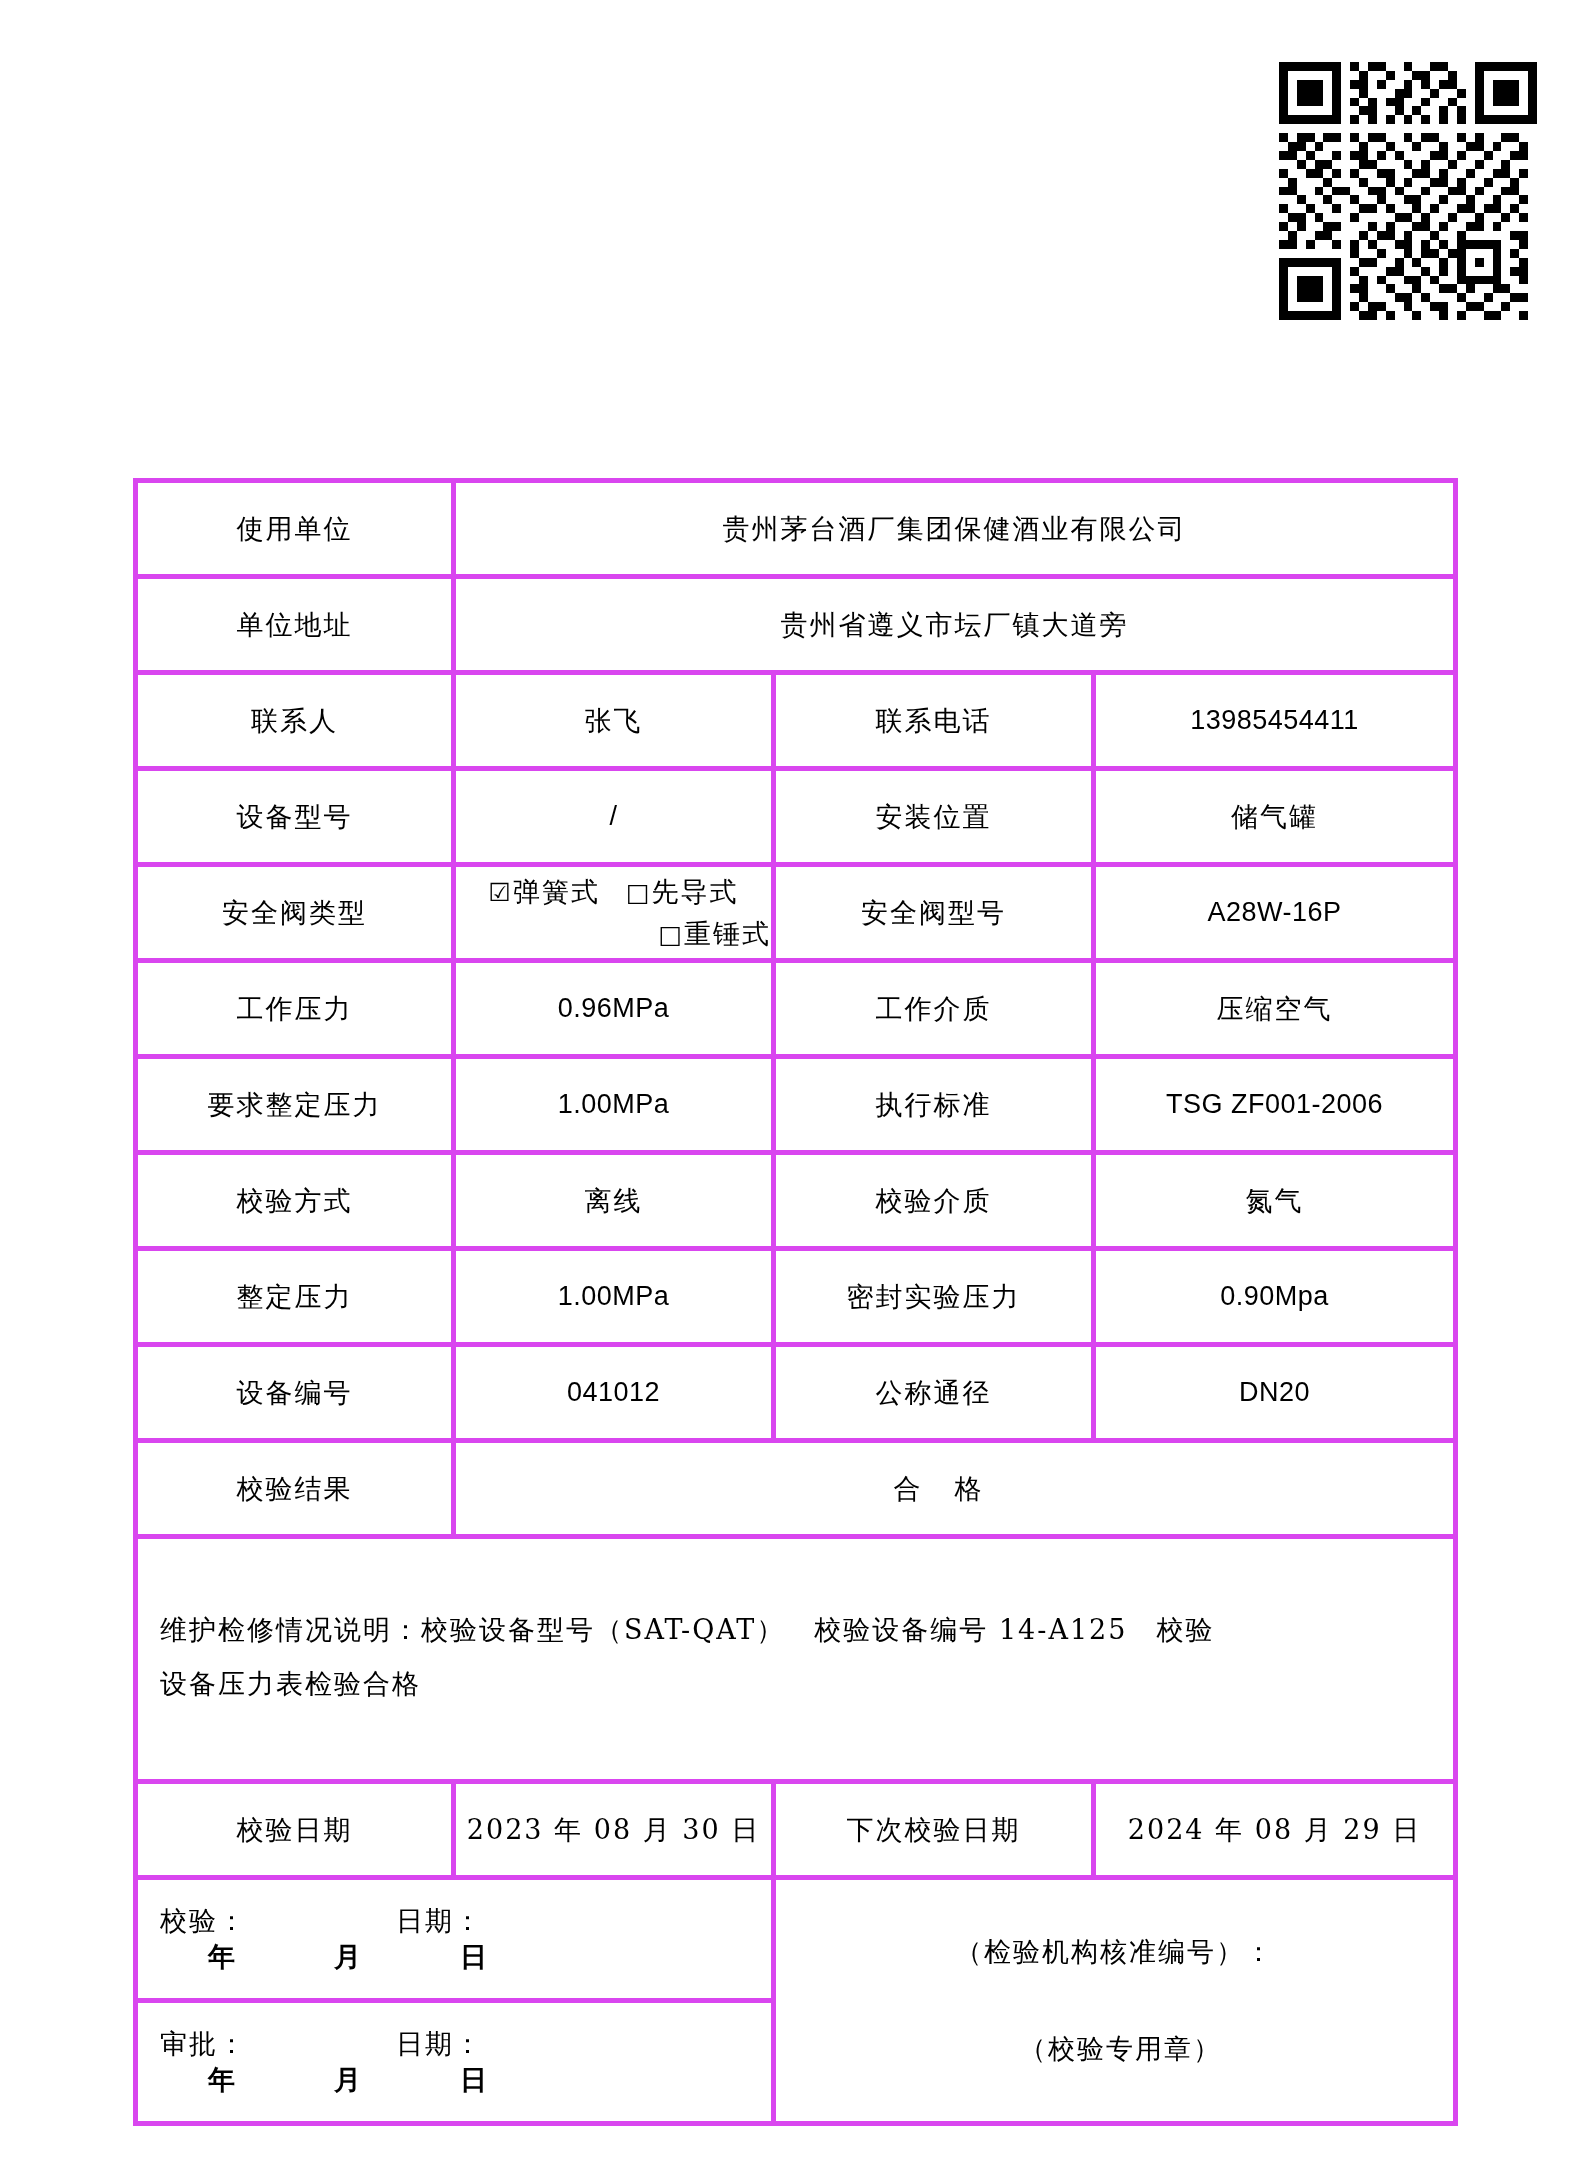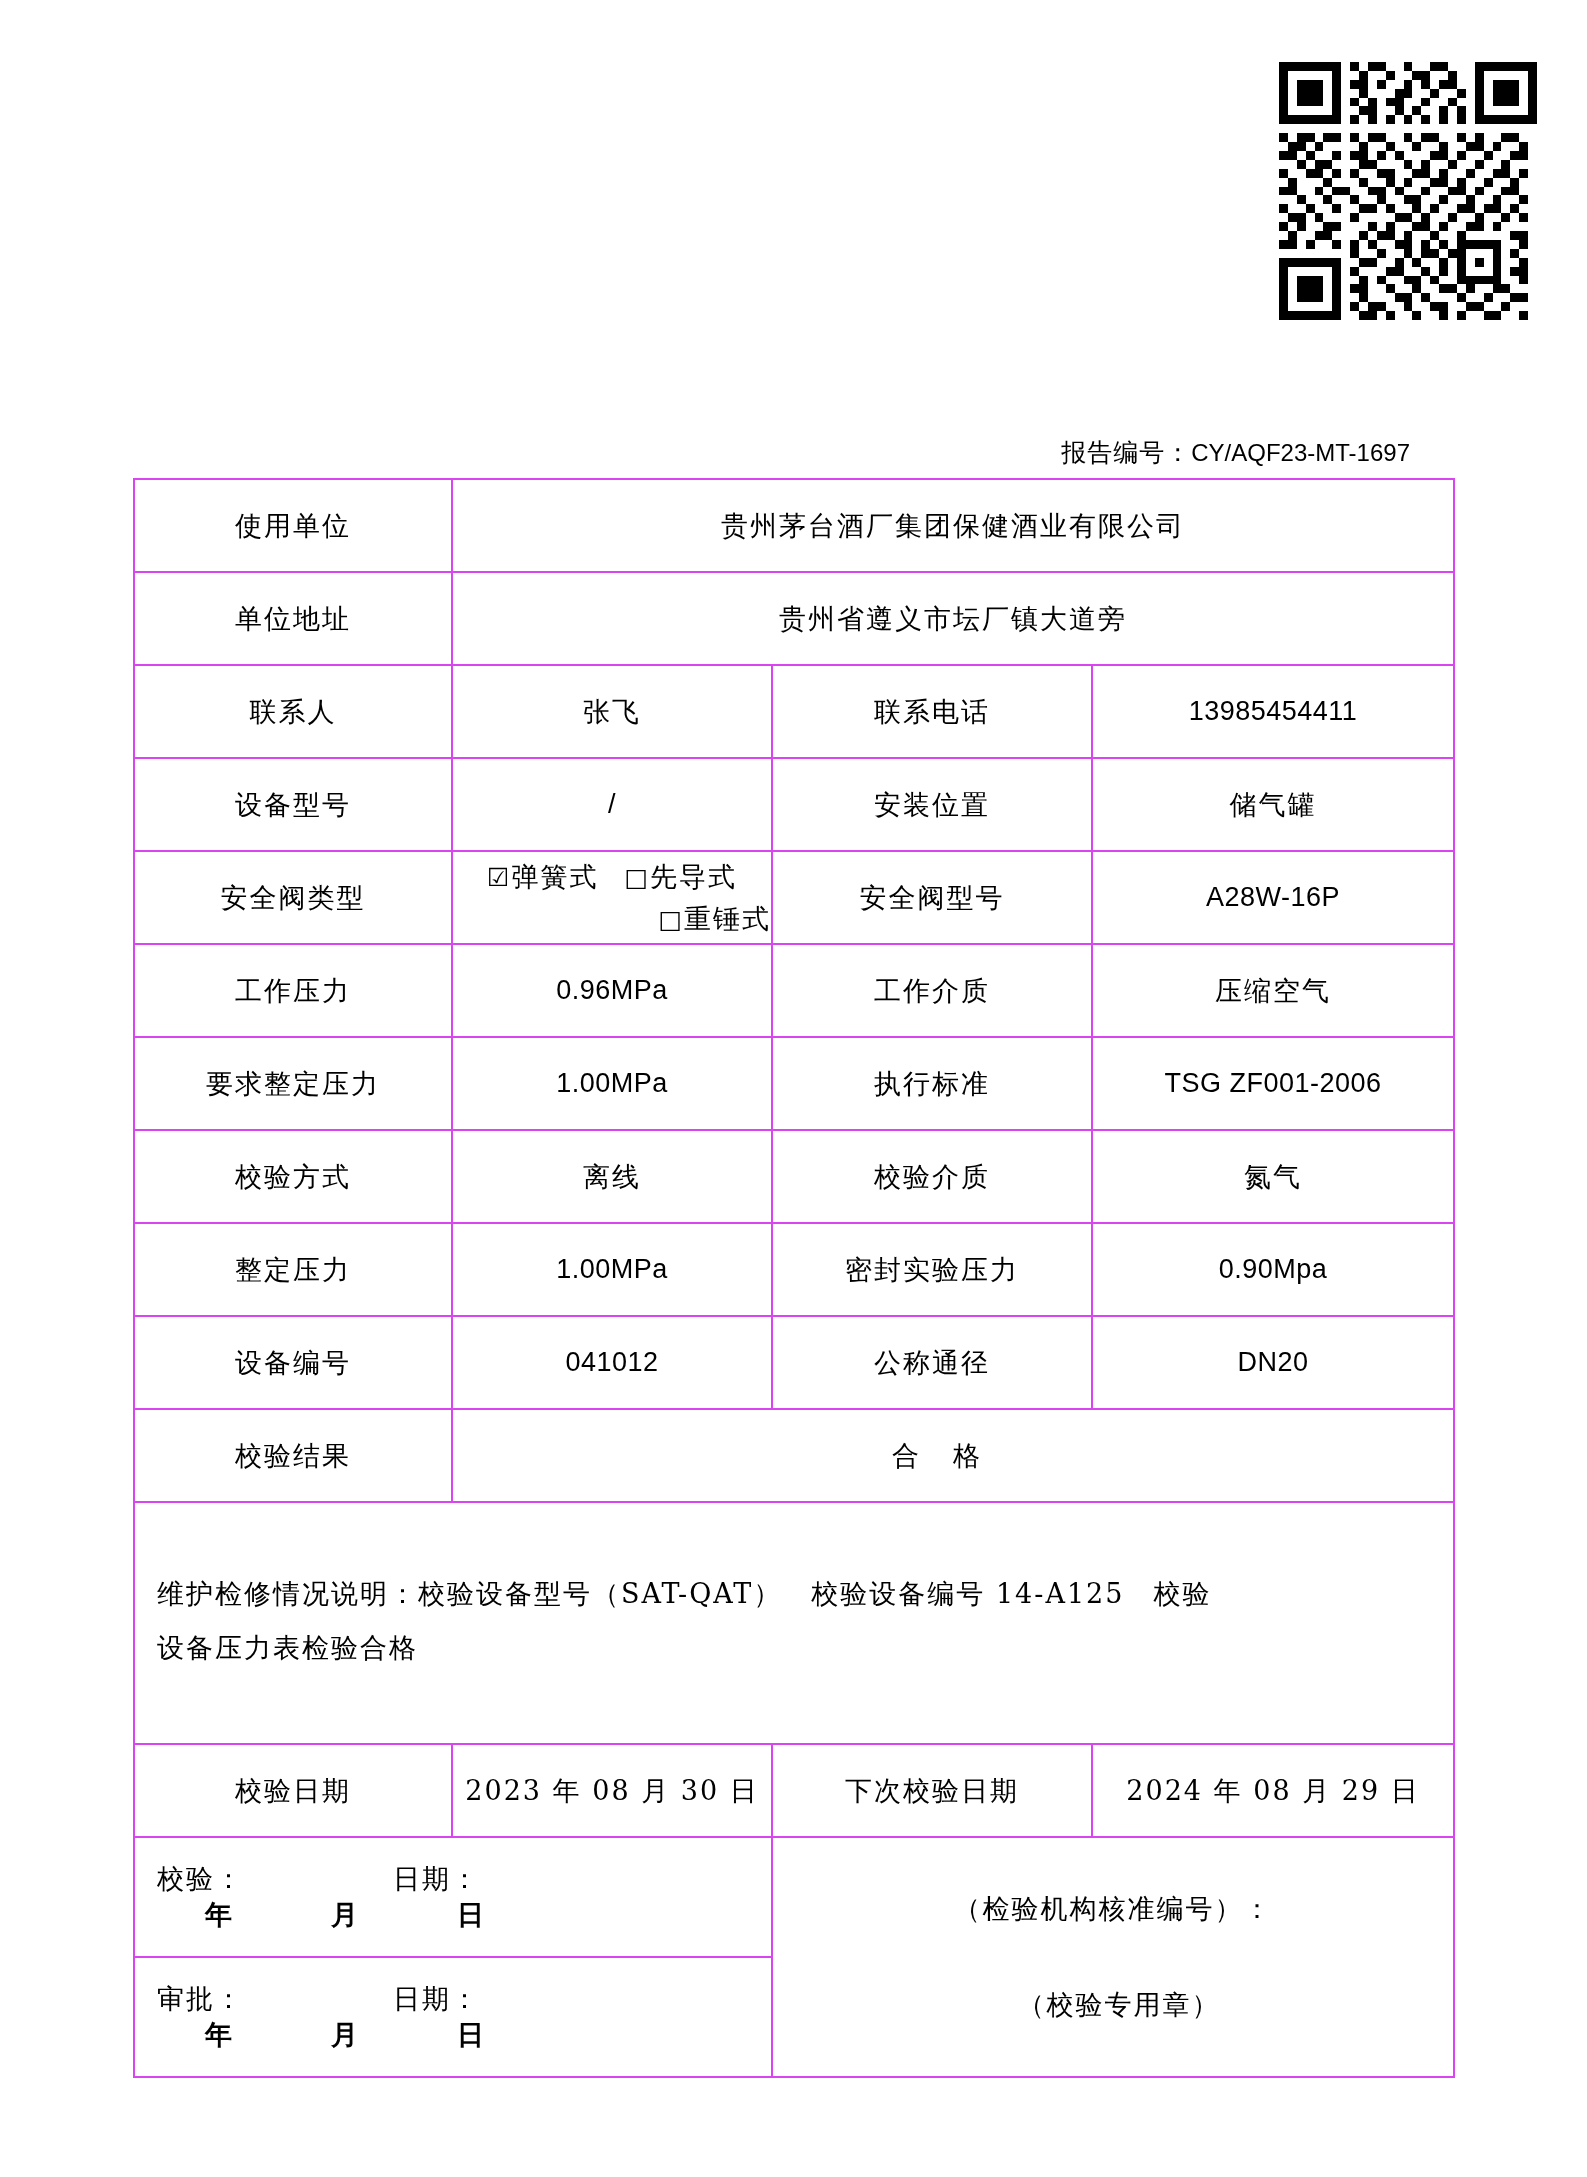--- a/index.html
+++ b/index.html
@@ -54,21 +54,21 @@
 
   table.main {
     position: absolute;
     top: 478px;
     left: 133px;
     width: 1320px;
     border-collapse: collapse;
     table-layout: fixed;
   }
   table.main td {
-    border: 2px solid #d946ef;
+    border: 5px solid #d946ef;
     text-align: center;
     vertical-align: middle;
     font-size: 27px;
     padding: 0;
     height: 91px;
   }
   .cn { font-family: "DejaVu Serif", "Liberation Serif", serif; letter-spacing: 2px; }
   .num { font-family: "Liberation Sans", "DejaVu Sans", sans-serif; font-size: 25px; letter-spacing: 0.5px; }
 
   .valve-type-cell {
@@ -346,23 +346,20 @@
         <rect x="15" y="28" width="1" height="1"></rect>
           <rect x="18" y="28" width="1" height="1"></rect>
         <rect x="20" y="28" width="1" height="1"></rect>
           <rect x="23" y="28" width="2" height="1"></rect>
         <rect x="27" y="28" width="1" height="1"></rect>
       </g>
     </svg>
   </div>
 
 
-  <div class="report-no">
-    <span class="label cn">报告编号：</span><span class="value">CY/AQF23-MT-1697</span>
-  </div>
 
   <table class="main">
     <colgroup>
       <col style="width:318px">
         <col style="width:320px">
         <col style="width:320px">
         <col style="width:362px">
     </colgroup>
     <tbody>
       <tr>

